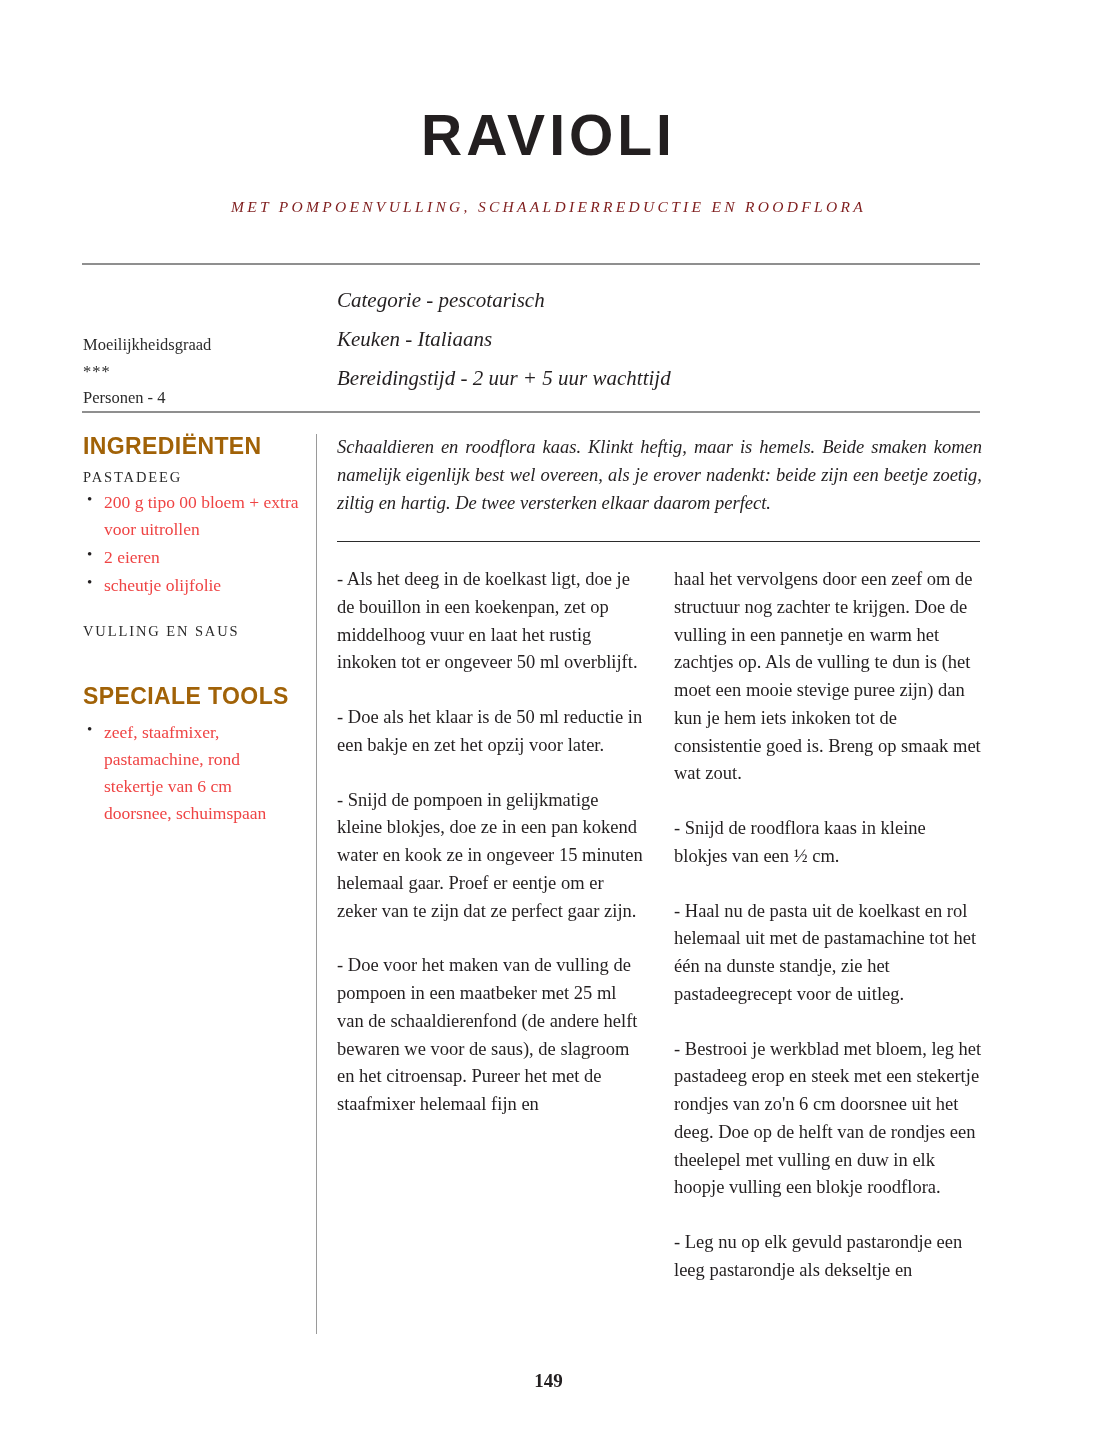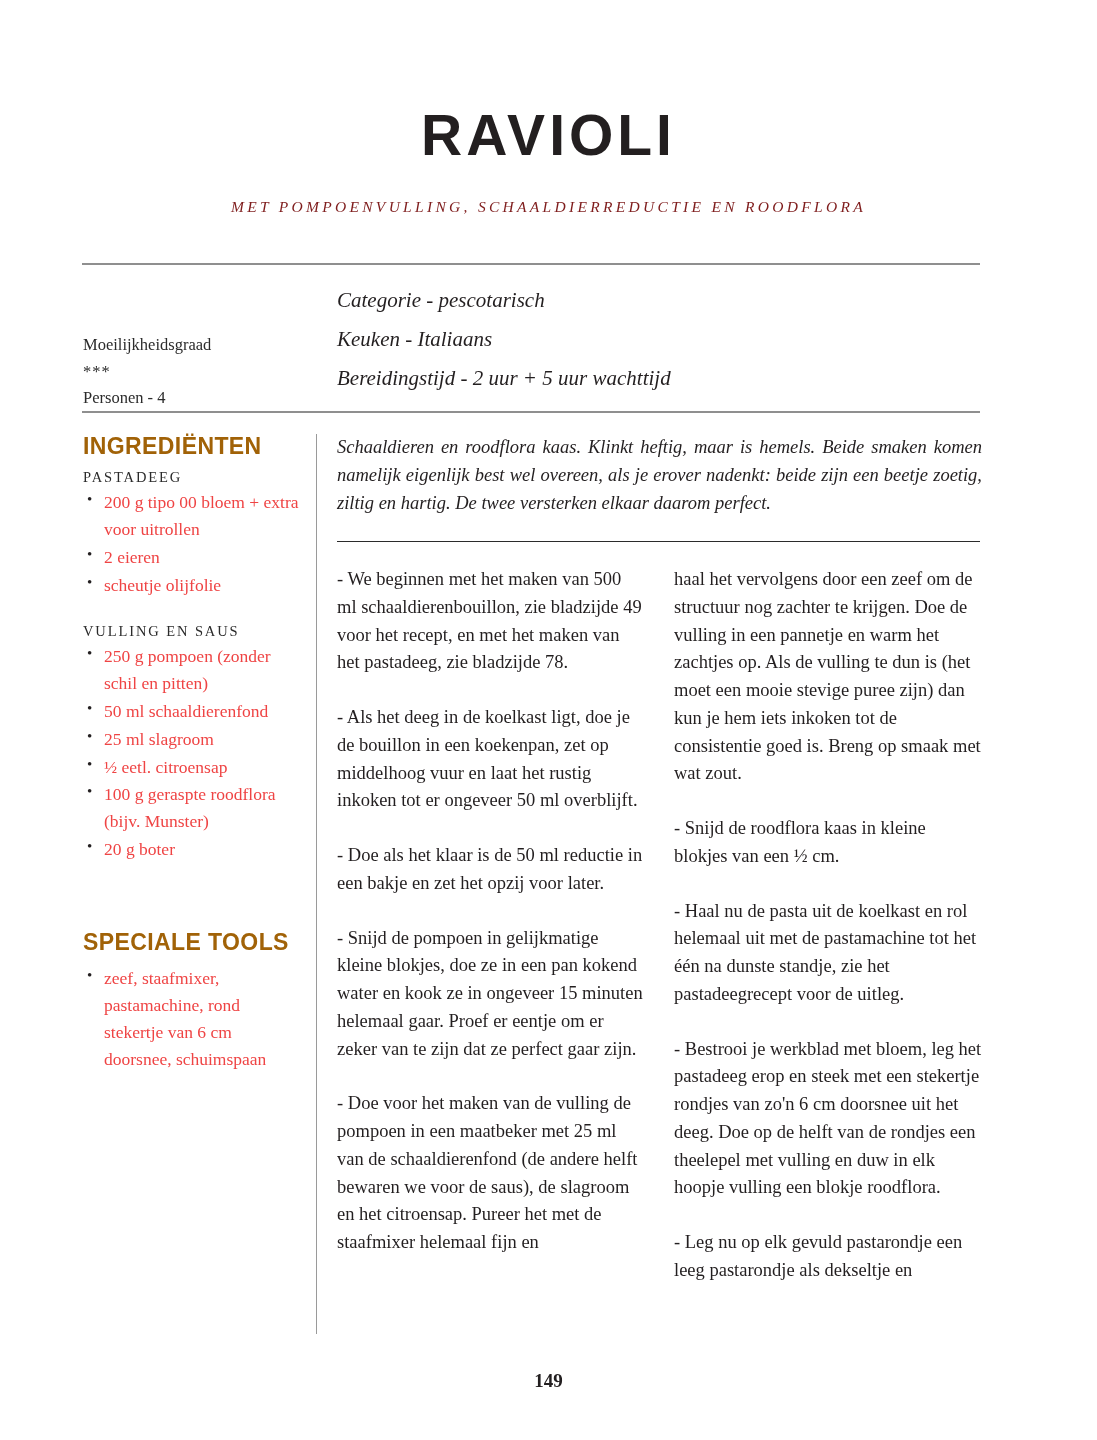--- a/index.html
+++ b/index.html
@@ -149,21 +149,21 @@
   }
   ul.ing li::before {
     content: "\2022";
     position: absolute;
     left: 4px;
     top: -1px;
     font-size: 15px;
     color: #231f20;
   }
   .tools-head {
-    margin-top: 65px;
+    margin-top: 42px;
   }
 
   
   .intro {
     position: absolute;
     left: 337px;
     top: 433px;
     width: 645px;
     font-style: italic;
     font-size: 18.5px;
@@ -238,42 +238,33 @@
     <div class="side-head">INGREDIËNTEN</div>
 
     <div class="side-sub">PASTADEEG</div>
     <ul class="ing">
       <li>200 g tipo 00 bloem + extra voor uitrollen</li>
       <li>2 eieren</li>
       <li>scheutje olijfolie</li>
     </ul>
 
     <div class="side-sub">VULLING EN SAUS</div>
-    <ul class="ing last">
-      <li>250 g pompoen (zonder schil en pitten)</li>
-      <li>50 ml schaaldierenfond</li>
-      <li>25 ml slagroom</li>
-      <li>½ eetl. citroensap</li>
-      <li>100 g geraspte roodflora (bijv. Munster)</li>
-      <li>20 g boter</li>
-    </ul>
 
     <div class="side-head tools-head">SPECIALE TOOLS</div>
     <ul class="ing last">
       <li>zeef, staafmixer, pastamachine, rond stekertje van 6 cm doorsnee, schuimspaan</li>
     </ul>
   </div>
 
   <div class="intro">Schaaldieren en roodflora kaas. Klinkt heftig, maar is hemels. Beide smaken komen namelijk eigenlijk best wel overeen, als je erover nadenkt: beide zijn een beetje zoetig, ziltig en hartig. De twee versterken elkaar daarom perfect.</div>
 
   <div class="rule-intro"></div>
 
   <div class="steps">
     <div class="col col-left">
-      <p>-  We beginnen met het maken van 500 ml schaaldierenbouillon, zie bladzijde 49 voor het recept, en met het maken van het pastadeeg, zie bladzijde 78.</p>
       <p>-  Als het deeg in de koelkast ligt, doe je de bouillon in een koekenpan, zet op middelhoog vuur en laat het rustig inkoken tot er ongeveer 50 ml overblijft.</p>
       <p>-  Doe als het klaar is de 50 ml reductie in een bakje en zet het opzij voor later.</p>
       <p>-  Snijd de pompoen in gelijkmatige kleine blokjes, doe ze in een pan kokend water en kook ze in ongeveer 15 minuten helemaal gaar. Proef er eentje om er zeker van te zijn dat ze perfect gaar zijn.</p>
       <p>-  Doe voor het maken van de vulling de pompoen in een maatbeker met 25 ml van de schaaldierenfond (de andere helft bewaren we voor de saus), de slagroom en het citroensap. Pureer het met de staafmixer helemaal fijn en</p>
     </div>
     <div class="col col-right">
       <p class="cont">haal het vervolgens door een zeef om de structuur nog zachter te krijgen. Doe de vulling in een pannetje en warm het zachtjes op. Als de vulling te dun is (het moet een mooie stevige puree zijn) dan kun je hem iets inkoken tot de consistentie goed is. Breng op smaak met wat zout.</p>
       <p>-  Snijd de roodflora kaas in kleine blokjes van een ½ cm.</p>
       <p>-  Haal nu de pasta uit de koelkast en rol helemaal uit met de pastamachine tot het één na dunste standje, zie het pastadeegrecept voor de uitleg.</p>
       <p>-  Bestrooi je werkblad met bloem, leg het pastadeeg erop en steek met een stekertje rondjes van zo'n 6 cm doorsnee uit het deeg. Doe op de helft van de rondjes een theelepel met vulling en duw in elk hoopje vulling een blokje roodflora.</p>

